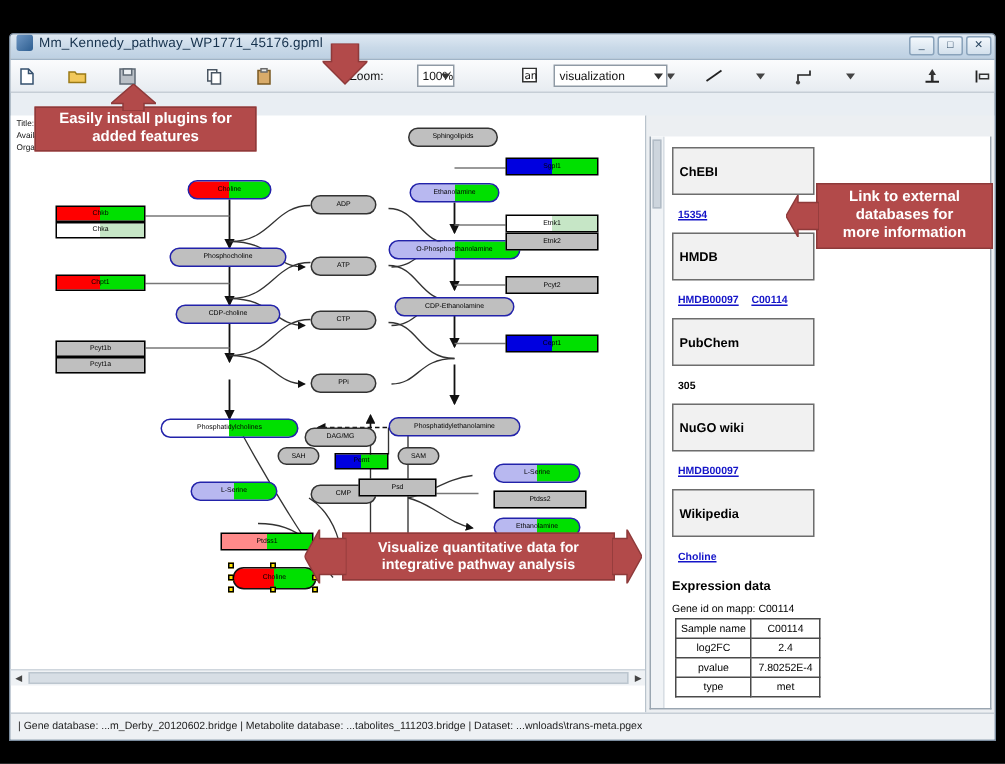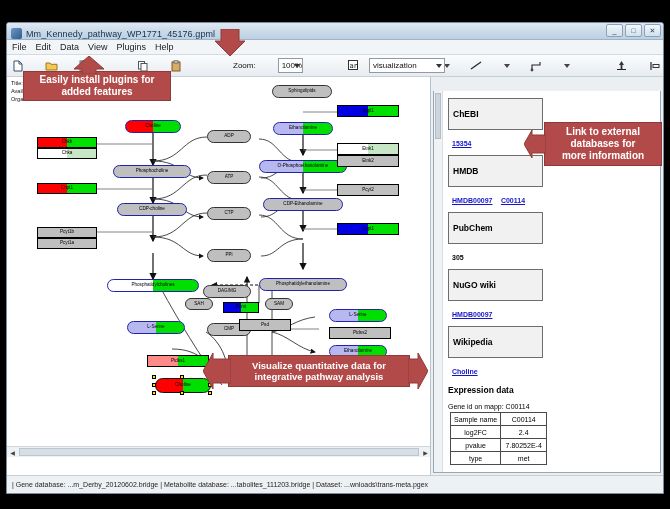--- a/index.html
+++ b/index.html
@@ -10,21 +10,21 @@
   #root { position:relative; width:670px; height:509px; background:#000; }
 
   
   #app { position:absolute; left:6px; top:22px; width:658px; height:472px;
          background:#e9eef3; border:1px solid #7b8c9e;
          border-radius:3px 3px 0 0; overflow:hidden; }
 
   
   #titlebar { position:relative; height:17px;
       background:linear-gradient(180deg,#dfe9f3 0%,#c9d9e8 55%,#bdd0e2 100%);
-      border-bottom:1px solid #9fb3c6; display:flex; align-items:flex-end; }
+      border-bottom:1px solid #9fb3c6; display:flex; align-items:flex-start; }
   #titlebar .tb-icon { width:11px; height:11px; margin:0 4px 0 4px;
       background:linear-gradient(135deg,#6f97c4,#2c5d90); border-radius:2px; flex:none; }
   #titlebar .tb-text { font-size:9px; color:#15314c; white-space:nowrap; letter-spacing:.1px; }
   #titlebar .tb-btns { position:absolute; right:2px; top:1px; display:flex; gap:2px; }
   #titlebar .tb-btns span { display:block; width:17px; height:13px; border:1px solid #8aa3bb;
       background:linear-gradient(180deg,#f3f8fc,#d3e0ec); border-radius:2px;
       font-size:7px; color:#27445f; text-align:center; line-height:11px; }
 
   
   #menubar { height:15px; background:#f2f5f8; border-bottom:1px solid #d3dae1;
@@ -133,28 +133,20 @@
   <div id="titlebar">
     <div class="tb-icon"></div>
     <div class="tb-text">Mm_Kennedy_pathway_WP1771_45176.gpml</div>
     <div class="tb-btns">
       <span>_</span>
       <span>□</span>
       <span>✕</span>
     </div>
   </div>
 
-  <div id="menubar">
-    <div>File</div>
-    <div>Edit</div>
-    <div>Data</div>
-    <div>View</div>
-    <div>Plugins</div>
-    <div>Help</div>
-  </div>
 
   <div id="toolbar">
     <div class="tbtn">
       <svg width="12" height="12" viewBox="0 0 12 12">
             <path d="M2 1h5l3 3v7H2z" fill="#fff" stroke="#35506e" stroke-width="1"></path>
             <path d="M7 1v3h3" fill="none" stroke="#35506e"></path>
           </svg>
     </div>
     <div class="tbtn">
       <svg width="13" height="12" viewBox="0 0 13 12">

